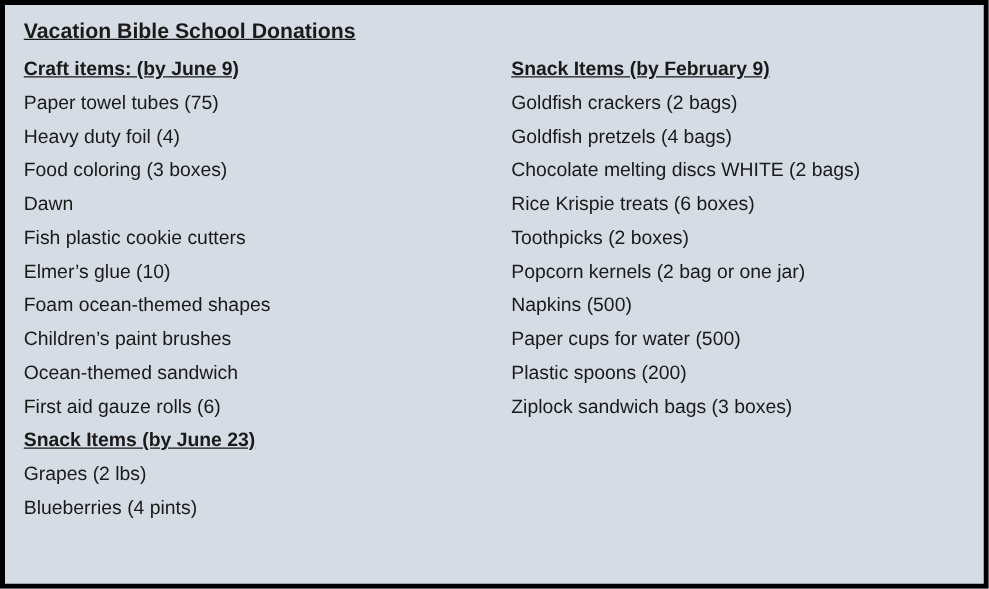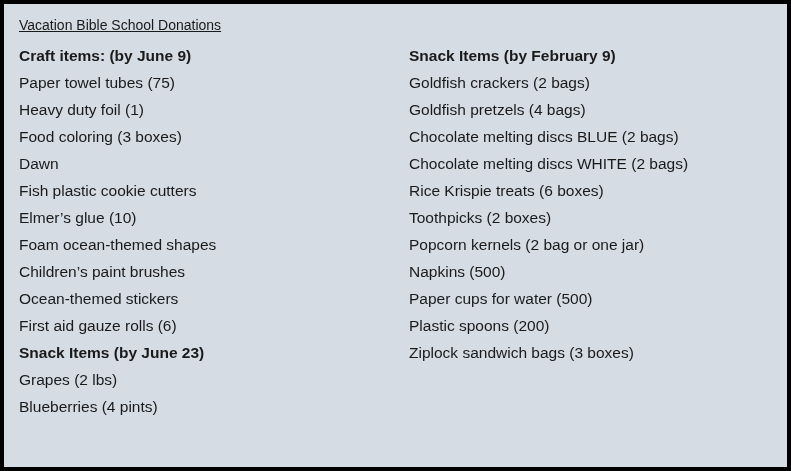--- a/index.html
+++ b/index.html
@@ -12,22 +12,22 @@
     width: 791px;
     height: 471px;
     background: #d6dce4;
     border: 4px solid #000000;
     padding: 7px 16px 0 15px;
     font-family: "Liberation Sans", sans-serif;
     color: #1a1a1a;
     overflow: hidden;
   }
   .doc-title {
-    font-size: 14px;
-    font-weight: normal;
+    font-size: 17px;
+    font-weight: bold;
     text-decoration: underline;
     line-height: 24px;
     margin: 2px 0 5px 0;
   }
   .intro {
     font-size: 15.5px;
     line-height: 26.5px;
     margin: 0 0 2px 0;
     white-space: pre-wrap;
   }
@@ -42,54 +42,54 @@
   .col-right {
     flex: 1 1 auto;
   }
   .row {
     font-size: 15.5px;
     line-height: 27px;
     white-space: nowrap;
   }
   .heading {
     font-weight: bold;
+    text-decoration: underline;
   }
 </style>
 </head>
 <body>
 
 <div class="page">
 
   <div class="doc-title">Vacation Bible School Donations</div>
 
 
   <div class="columns">
 
     <div class="col col-left">
       <div class="row heading">Craft items: (by June 9)</div>
       <div class="row item">Paper towel tubes (75)</div>
-      <div class="row item">Heavy duty foil (1)</div>
+      <div class="row item">Heavy duty foil (4)</div>
       <div class="row item">Food coloring (3 boxes)</div>
       <div class="row item">Dawn</div>
       <div class="row item">Fish plastic cookie cutters</div>
       <div class="row item">Elmer’s glue (10)</div>
       <div class="row item">Foam ocean-themed shapes</div>
       <div class="row item">Children’s paint brushes</div>
-      <div class="row item">Ocean-themed stickers</div>
+      <div class="row item">Ocean-themed sandwich</div>
       <div class="row item">First aid gauze rolls (6)</div>
       <div class="row heading">Snack Items (by June 23)</div>
       <div class="row item">Grapes (2 lbs)</div>
       <div class="row item">Blueberries (4 pints)</div>
     </div>
 
     <div class="col col-right">
       <div class="row heading">Snack Items (by February 9)</div>
       <div class="row item">Goldfish crackers (2 bags)</div>
       <div class="row item">Goldfish pretzels (4 bags)</div>
-      <div class="row item">Chocolate melting discs BLUE (2 bags)</div>
       <div class="row item">Chocolate melting discs WHITE (2 bags)</div>
       <div class="row item">Rice Krispie treats (6 boxes)</div>
       <div class="row item">Toothpicks (2 boxes)</div>
       <div class="row item">Popcorn kernels (2 bag or one jar)</div>
       <div class="row item">Napkins (500)</div>
       <div class="row item">Paper cups for water (500)</div>
       <div class="row item">Plastic spoons (200)</div>
       <div class="row item">Ziplock sandwich bags (3 boxes)</div>
     </div>
 

